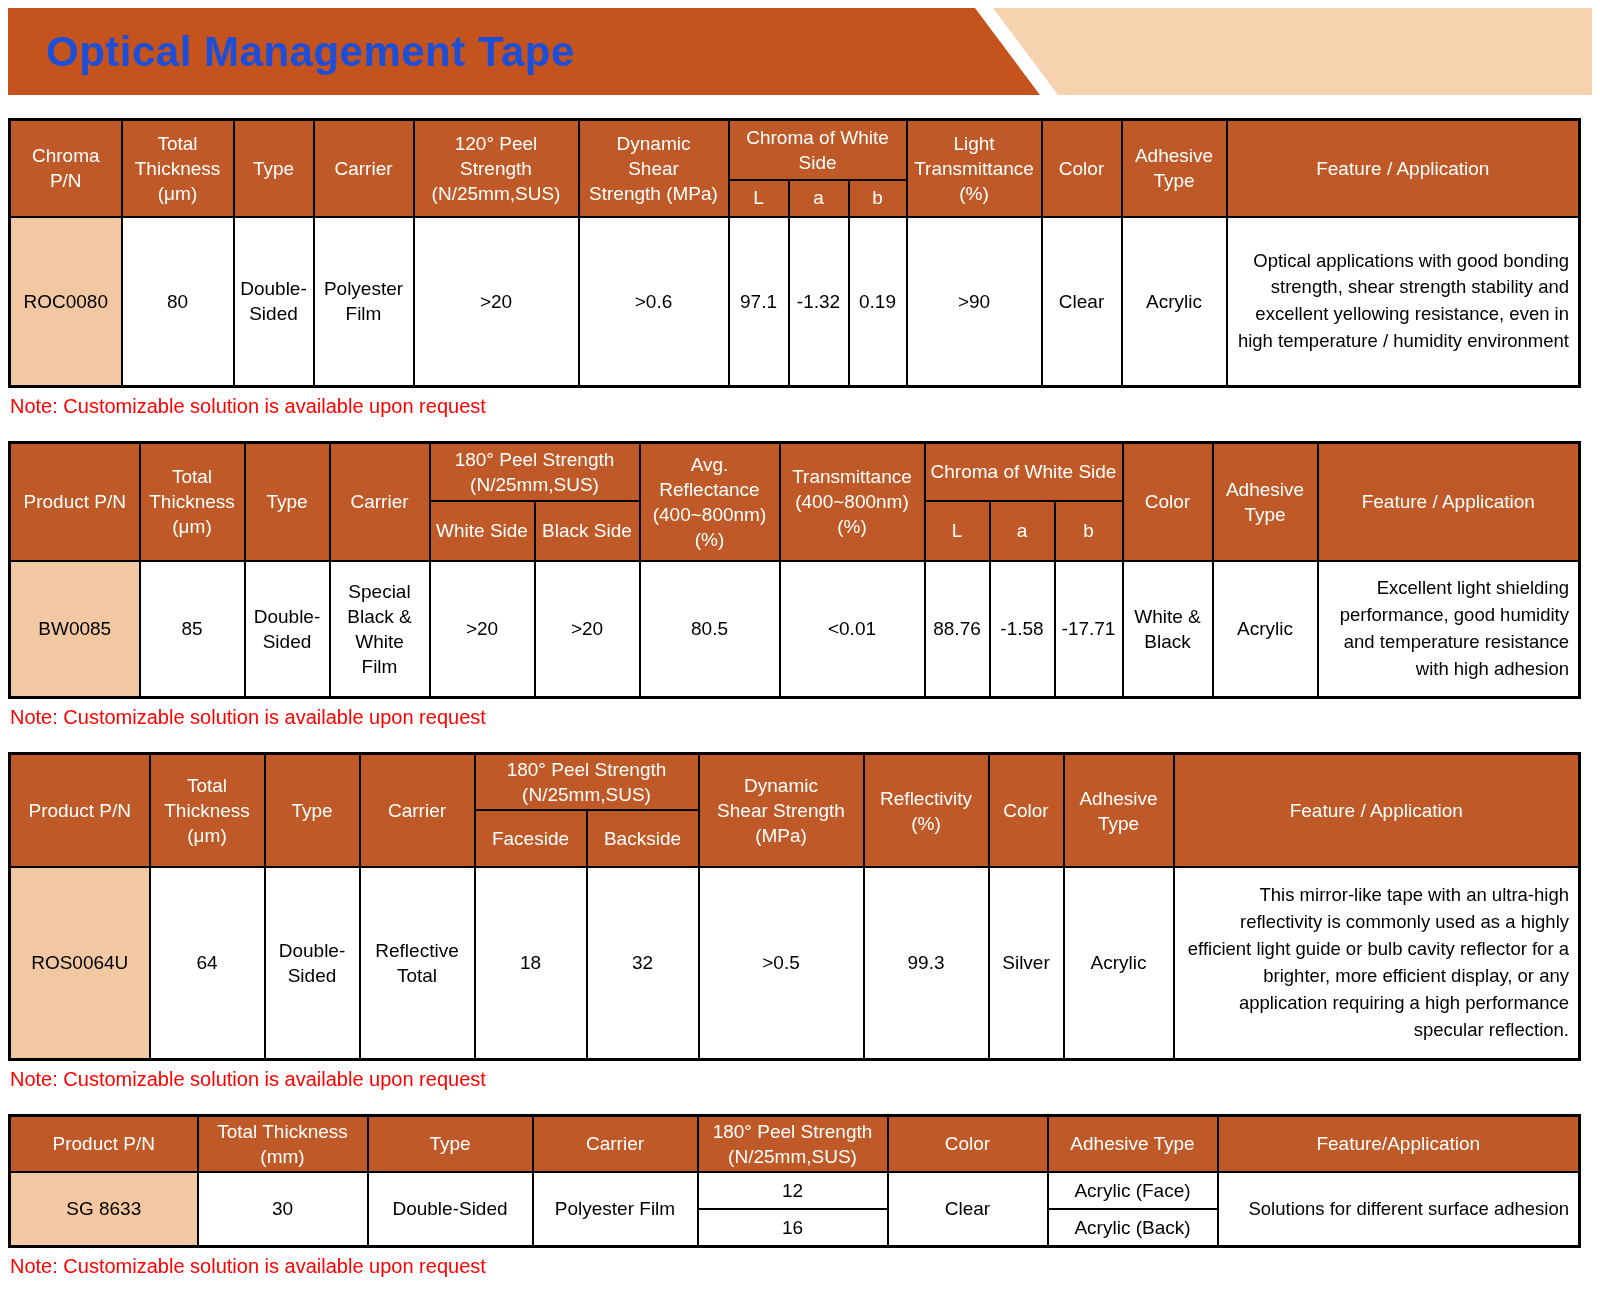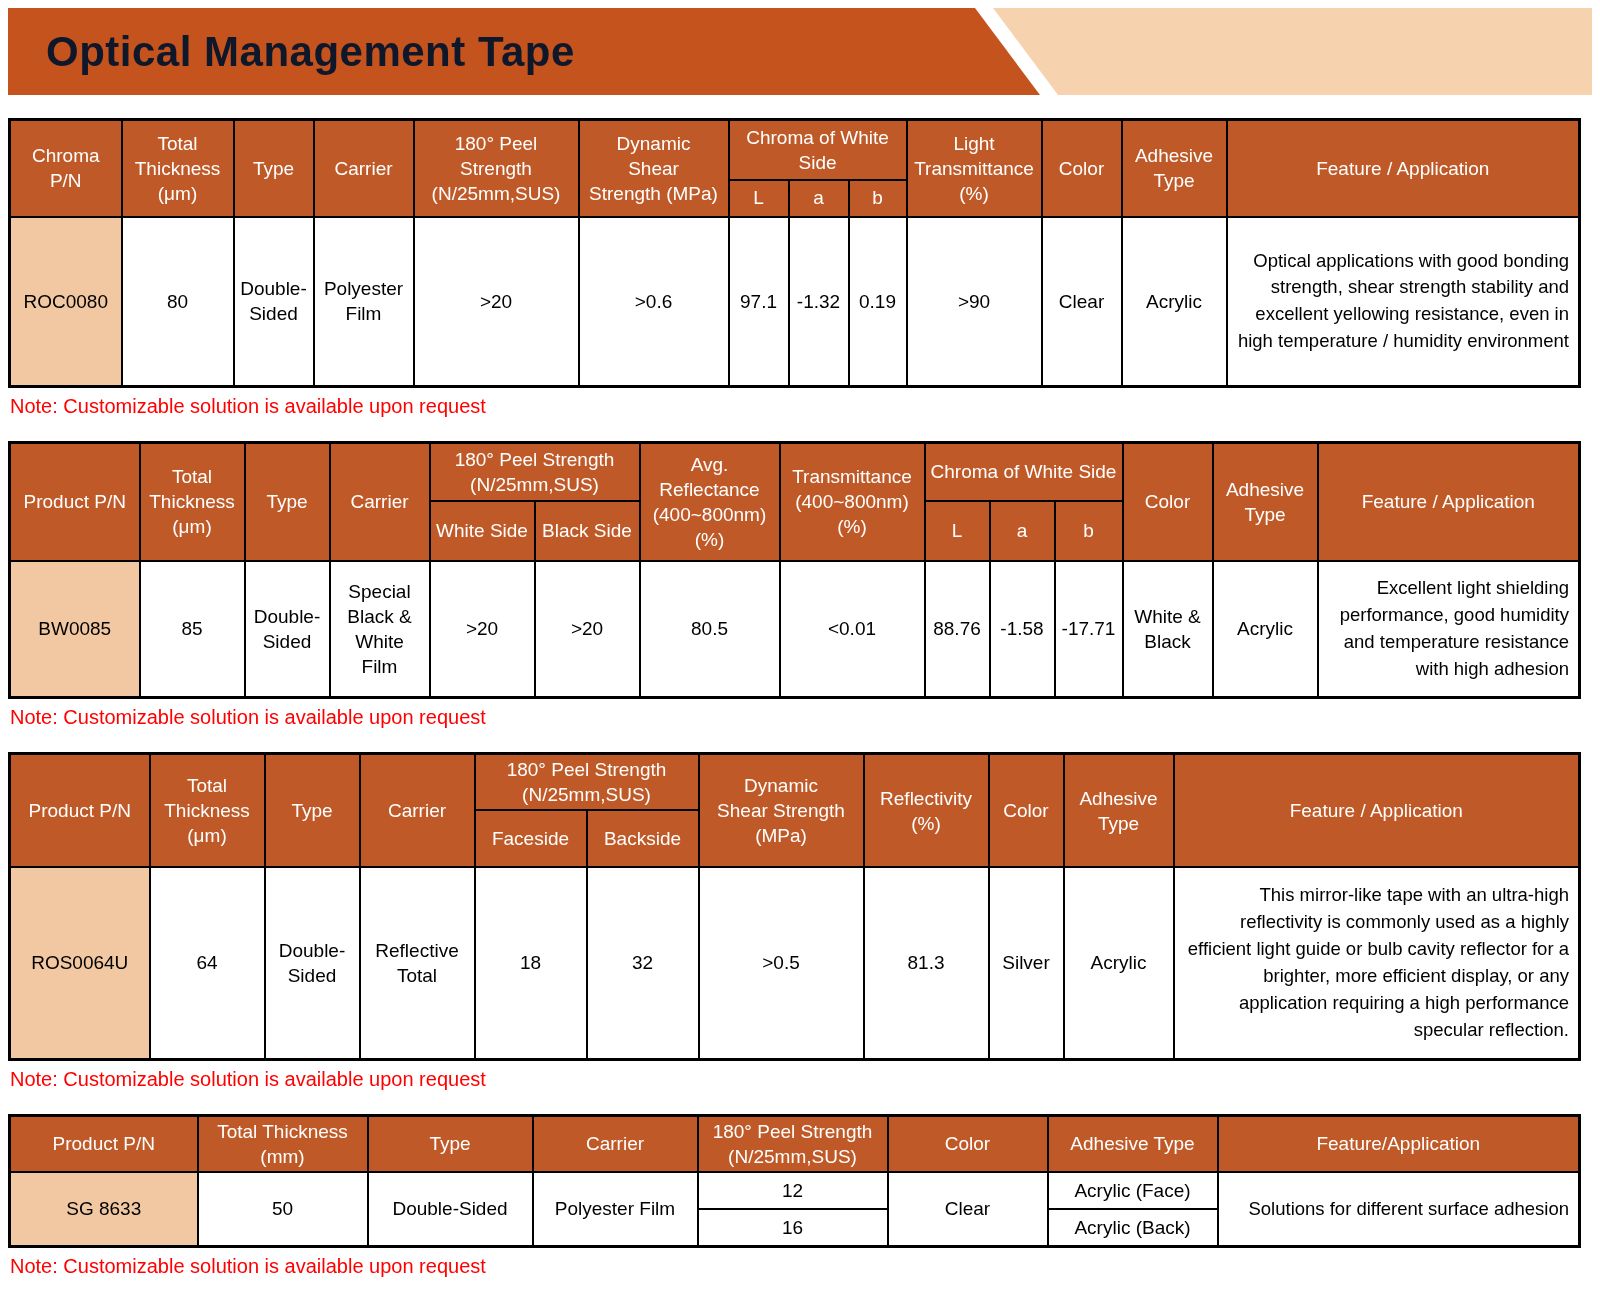--- a/index.html
+++ b/index.html
@@ -17,21 +17,21 @@
     background:#C5531E;
     clip-path:polygon(0 0, calc(100% - 65px) 0, 100% 100%, 0 100%);
   }
   .banner-accent {
     position:absolute; left:977px; top:0; width:607px; height:87px;
     background:#F6D3AE;
     clip-path:polygon(8px 0, 100% 0, 100% 100%, 73px 100%);
   }
   .banner h1 {
     position:absolute; left:38px; top:50%; transform:translateY(-50%);
-    margin:0; color:#0f172a; font-size:42px; font-weight:bold; letter-spacing:.5px;
+    margin:0; color:#1d4ed8; font-size:42px; font-weight:bold; letter-spacing:.5px;
     z-index:2; white-space:nowrap;
   }
 
   
   table {
     border-collapse:collapse; table-layout:fixed;
     border:3px solid #000; width:1570px;
   }
   th, td { border:2px solid #000; overflow:hidden; }
   th {
@@ -78,21 +78,21 @@
     </colgroup>
     <thead>
       <tr style="height:60px">
         <th rowspan="2">Chroma
 P/N</th>
         <th rowspan="2">Total
 Thickness
 (μm)</th>
         <th rowspan="2">Type</th>
         <th rowspan="2">Carrier</th>
-        <th rowspan="2">180° Peel
+        <th rowspan="2">120° Peel
 Strength
 (N/25mm,SUS)</th>
         <th rowspan="2">Dynamic
 Shear
 Strength (MPa)</th>
         <th colspan="3">Chroma of White
 Side</th>
         <th rowspan="2">Light
 Transmittance
 (%)</th>
@@ -245,21 +245,21 @@
       <tr style="height:192px">
         <td class="pn">ROS0064U</td>
         <td>64</td>
         <td class="pre">Double-
 Sided</td>
         <td class="pre">Reflective
 Total</td>
         <td>18</td>
         <td>32</td>
         <td>&gt;0.5</td>
-        <td>81.3</td>
+        <td>99.3</td>
         <td>Silver</td>
         <td>Acrylic</td>
         <td class="feature">This mirror-like tape with an ultra-high reflectivity is commonly used as a highly efficient light guide or bulb cavity reflector for a brighter, more efficient display, or any application requiring a high performance specular reflection.</td>
       </tr>
     </tbody>
   </table>
   <p class="note">Note: Customizable solution is available upon request</p>
 
   <table>
     <colgroup>
@@ -282,21 +282,21 @@
         <th>180° Peel Strength
 (N/25mm,SUS)</th>
         <th>Color</th>
         <th>Adhesive Type</th>
         <th>Feature/Application</th>
       </tr>
     </thead>
     <tbody>
       <tr style="height:37px">
         <td rowspan="2" class="pn">SG 8633</td>
-        <td rowspan="2">50</td>
+        <td rowspan="2">30</td>
         <td rowspan="2">Double-Sided</td>
         <td rowspan="2">Polyester Film</td>
         <td>12</td>
         <td rowspan="2">Clear</td>
         <td>Acrylic (Face)</td>
         <td rowspan="2" class="feature">Solutions for different surface adhesion</td>
       </tr>
       <tr style="height:37px">
         <td>16</td>
         <td>Acrylic (Back)</td>

